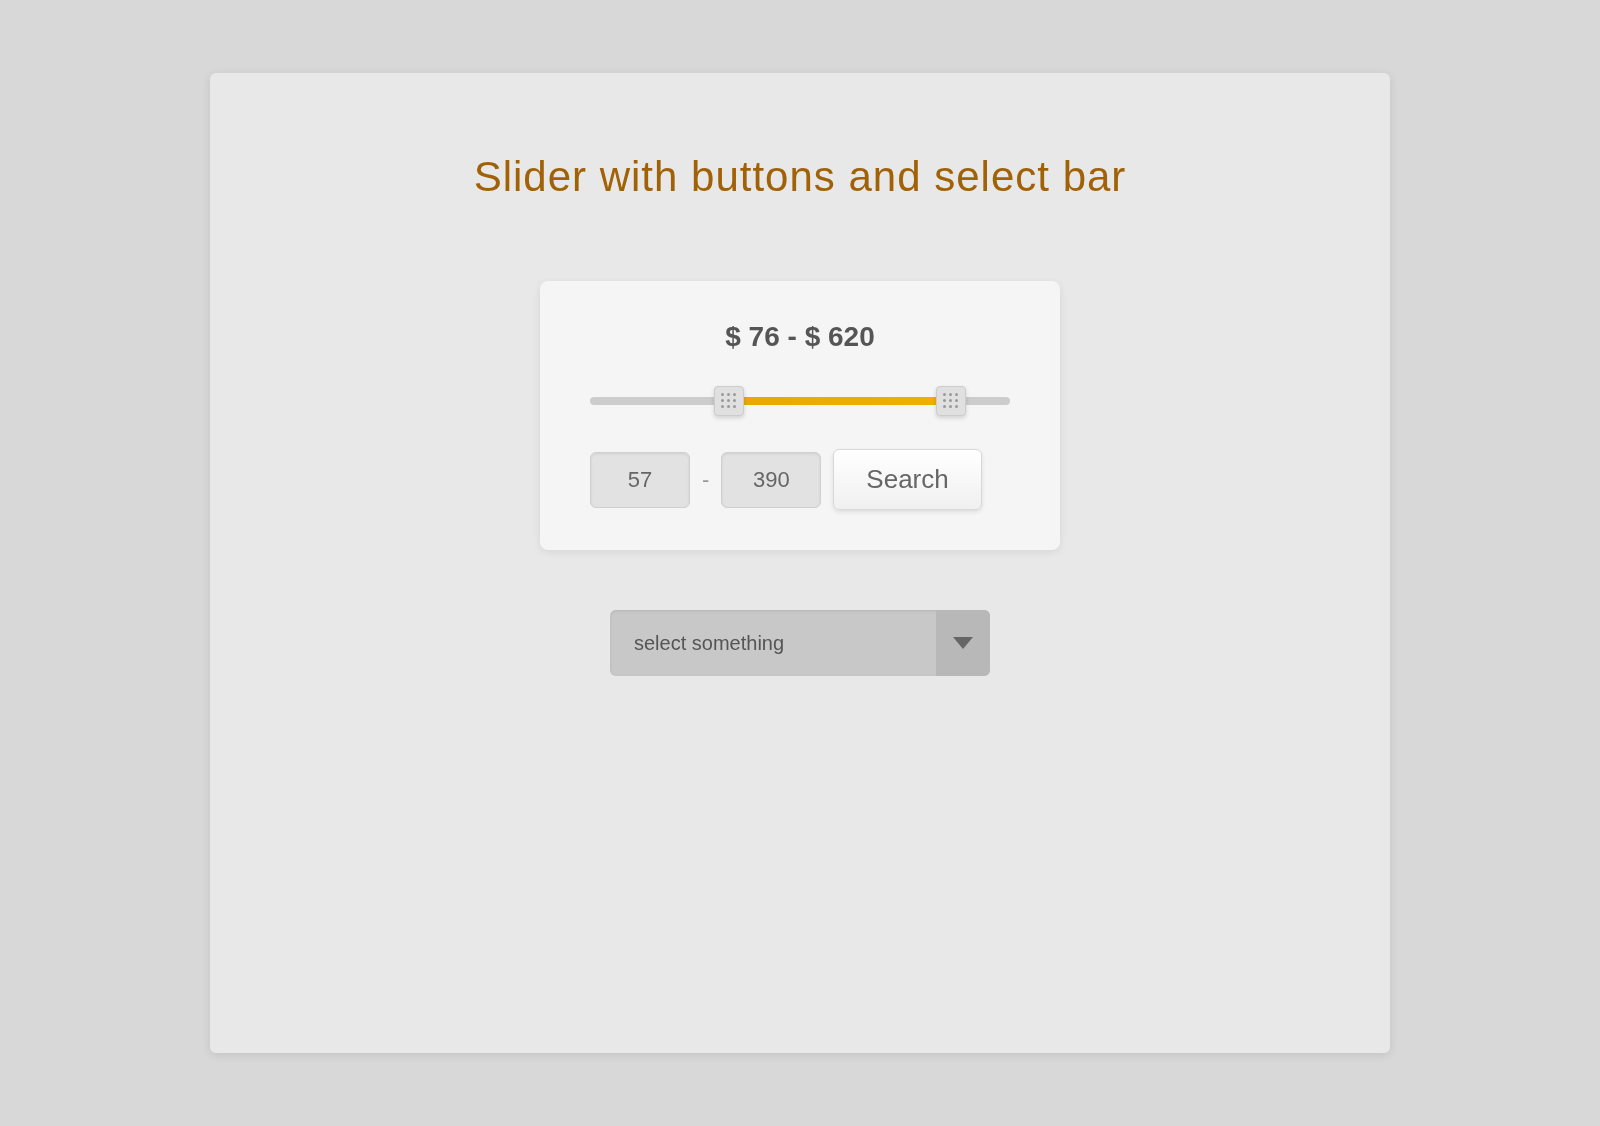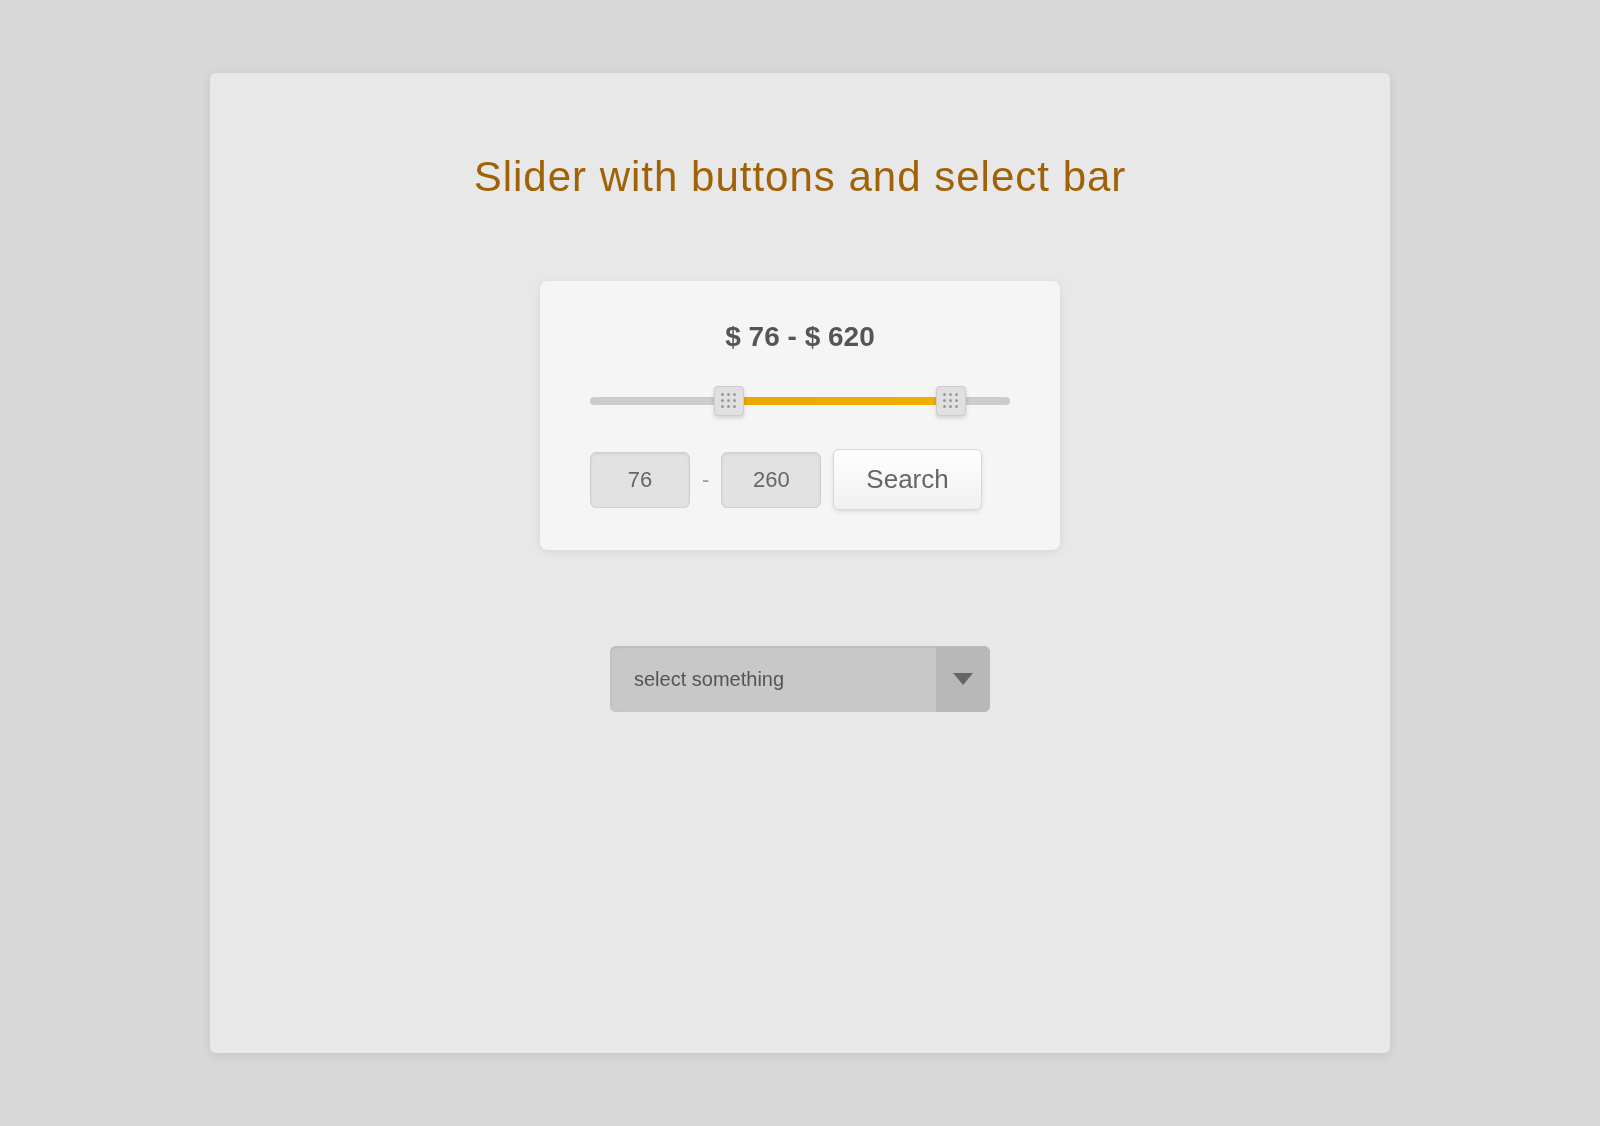--- a/index.html
+++ b/index.html
@@ -38,21 +38,21 @@
       margin-bottom: 80px;
       letter-spacing: 1px;
     }
 
     .slider-card {
       background-color: #f5f5f5;
       border-radius: 8px;
       width: 520px;
       padding: 40px 50px 40px 50px;
       box-shadow: 0 2px 8px rgba(0,0,0,0.08);
-      margin-bottom: 96px;
+      margin-bottom: 60px;
     }
 
     .price-display {
       text-align: center;
       font-size: 28px;
       color: #555555;
       font-weight: 600;
       margin-bottom: 30px;
     }
 
@@ -232,23 +232,23 @@
           <div class="handle-dot"></div>
           <div class="handle-dot"></div>
           <div class="handle-dot"></div>
           <div class="handle-dot"></div>
           <div class="handle-dot"></div>
         </div>
       </div>
     </div>
 
     <div class="controls-row">
-      <div class="value-box">76</div>
+      <div class="value-box">57</div>
       <span class="separator">-</span>
-      <div class="value-box">260</div>
+      <div class="value-box">390</div>
       <button class="search-button">Search</button>
     </div>
   </div>
 
   <div class="select-container">
     <select class="select-box">
       <option>select something</option>
       <option>Option 1</option>
       <option>Option 2</option>
       <option>Option 3</option>

